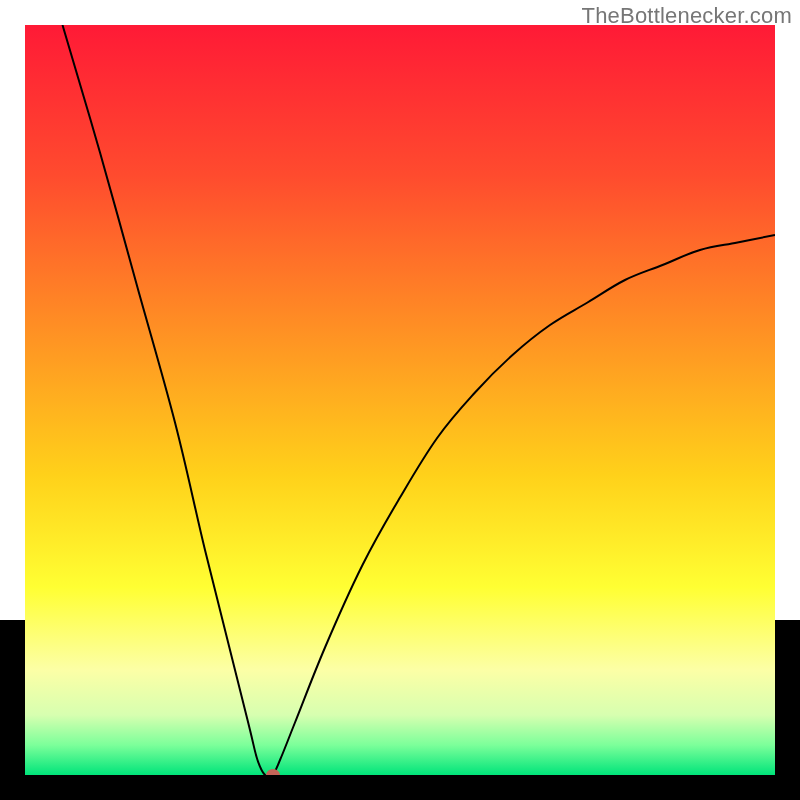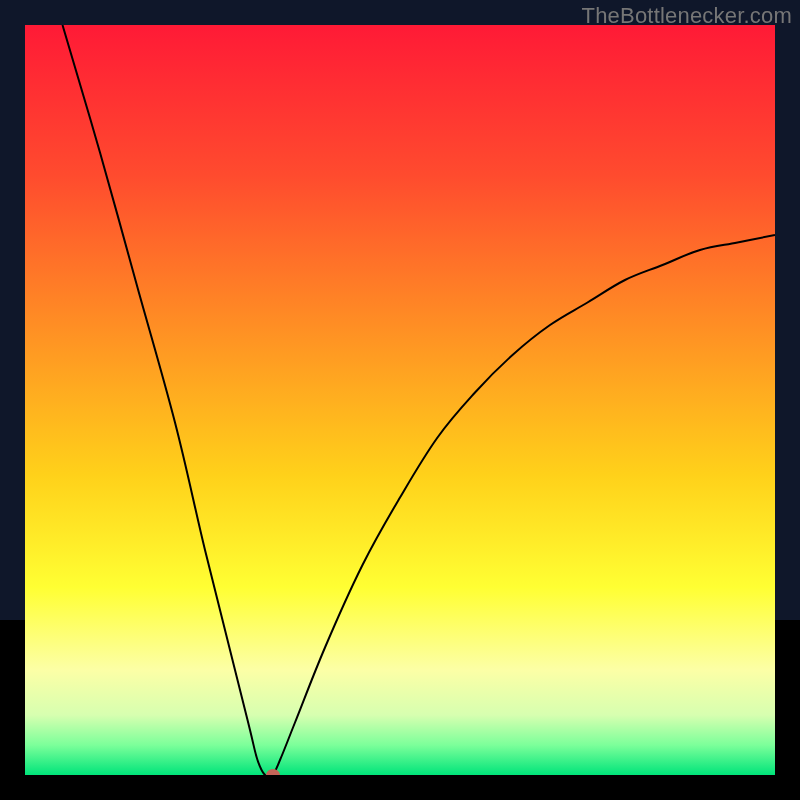--- a/index.html
+++ b/index.html
@@ -10,21 +10,21 @@
     overflow: hidden;
     background: #000;
     font-family: Arial, Helvetica, sans-serif;
   }
   .frame {
     position: absolute;
     left: 0;
     top: 0;
     width: 800px;
     height: 620px;
-    background: #0f172a;
+    background: #ffffff;
   }
   .plot-area {
     position: absolute;
     left: 25px;
     top: 25px;
     width: 750px;
     height: 750px;
     overflow: hidden;
   }
   .watermark {

